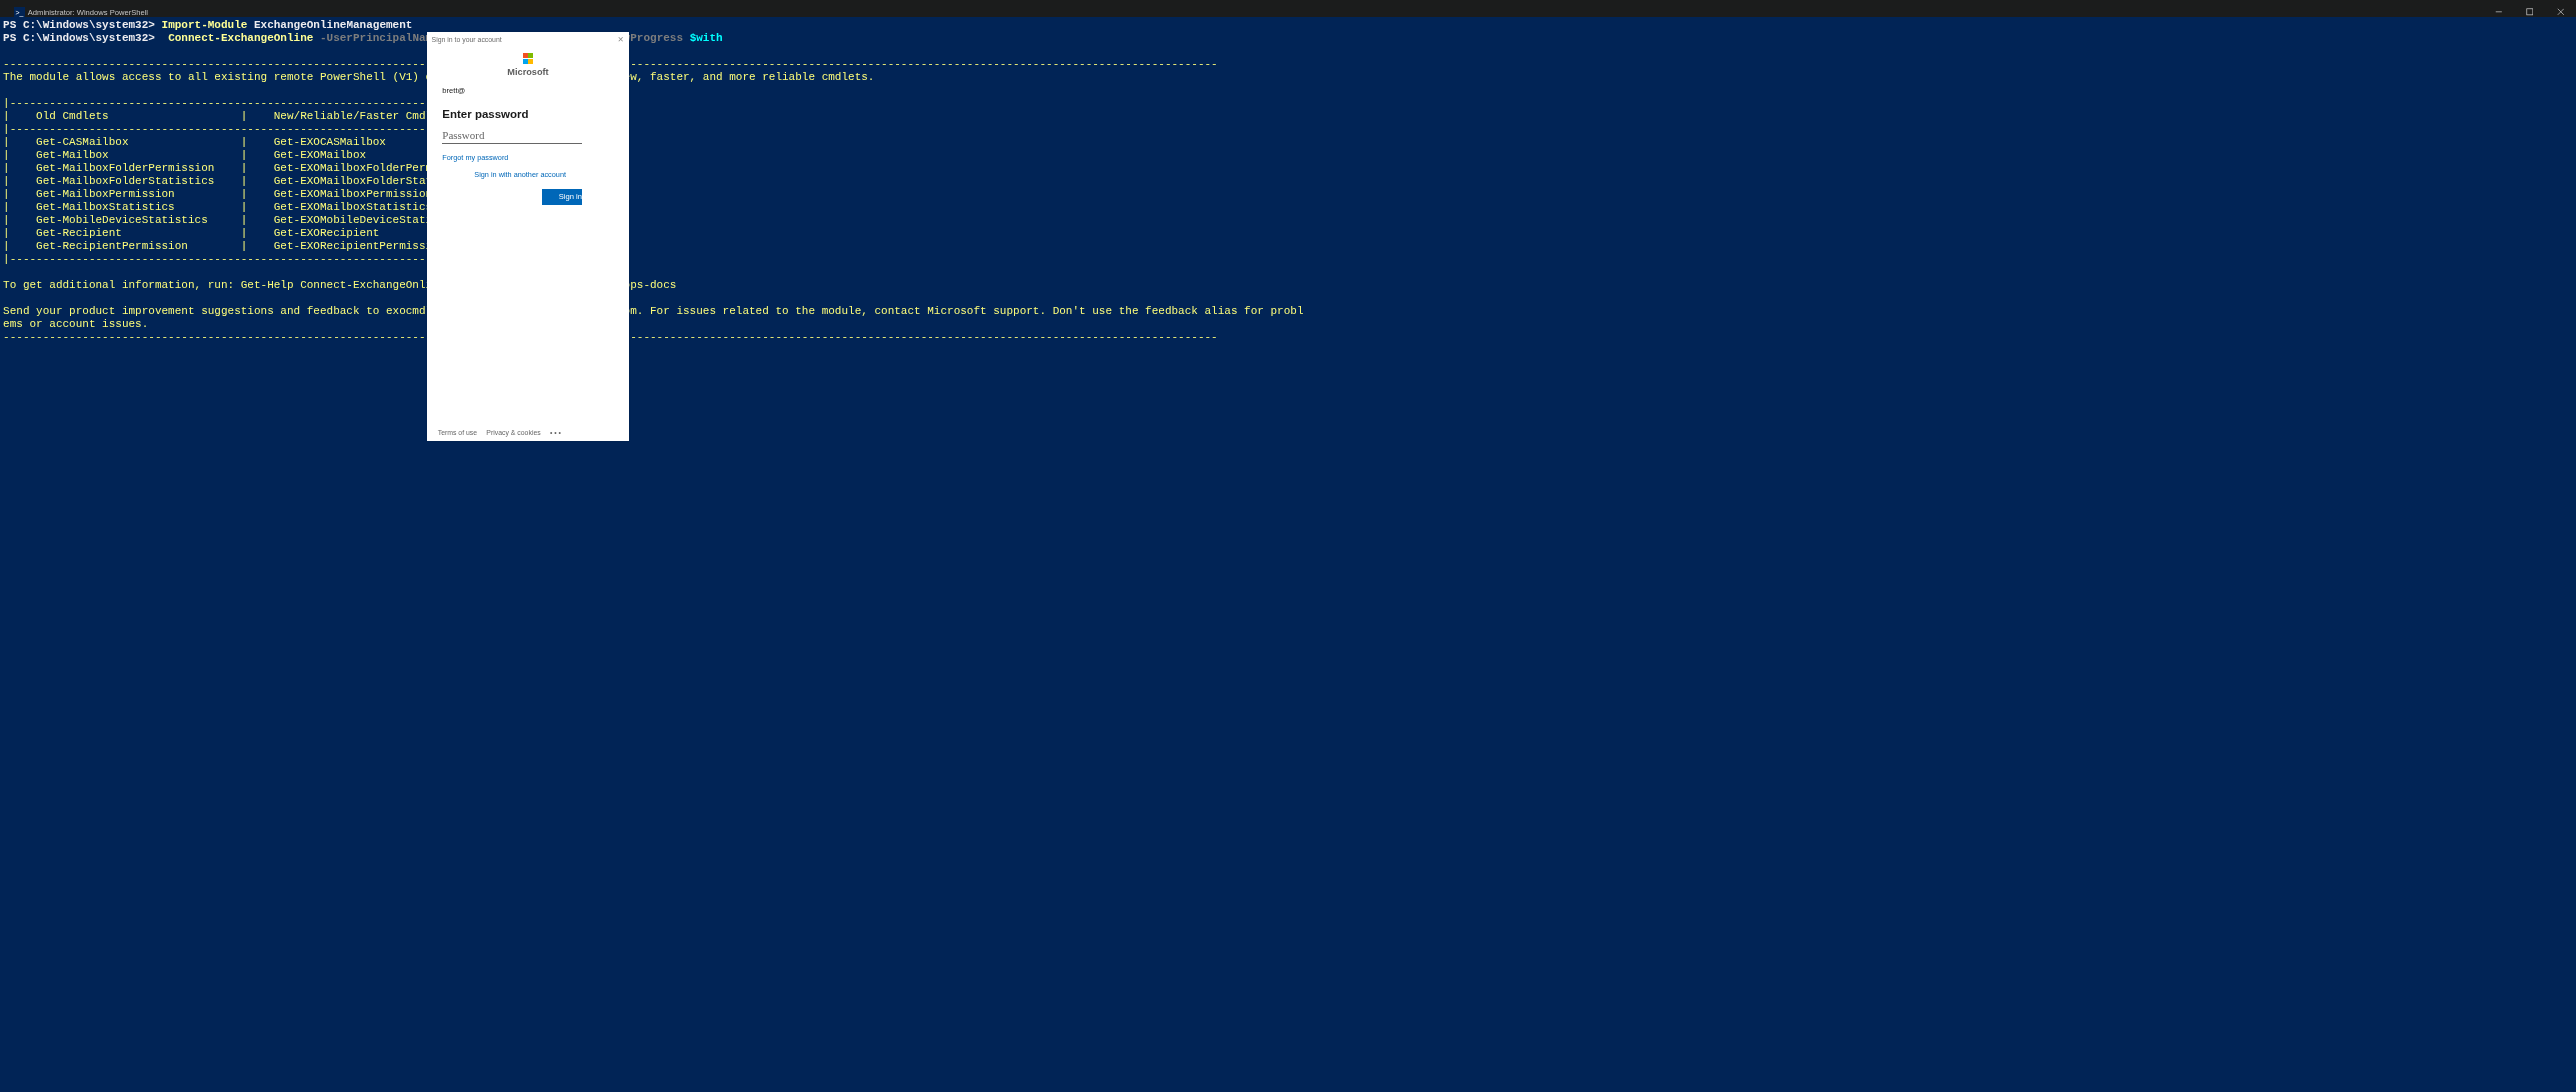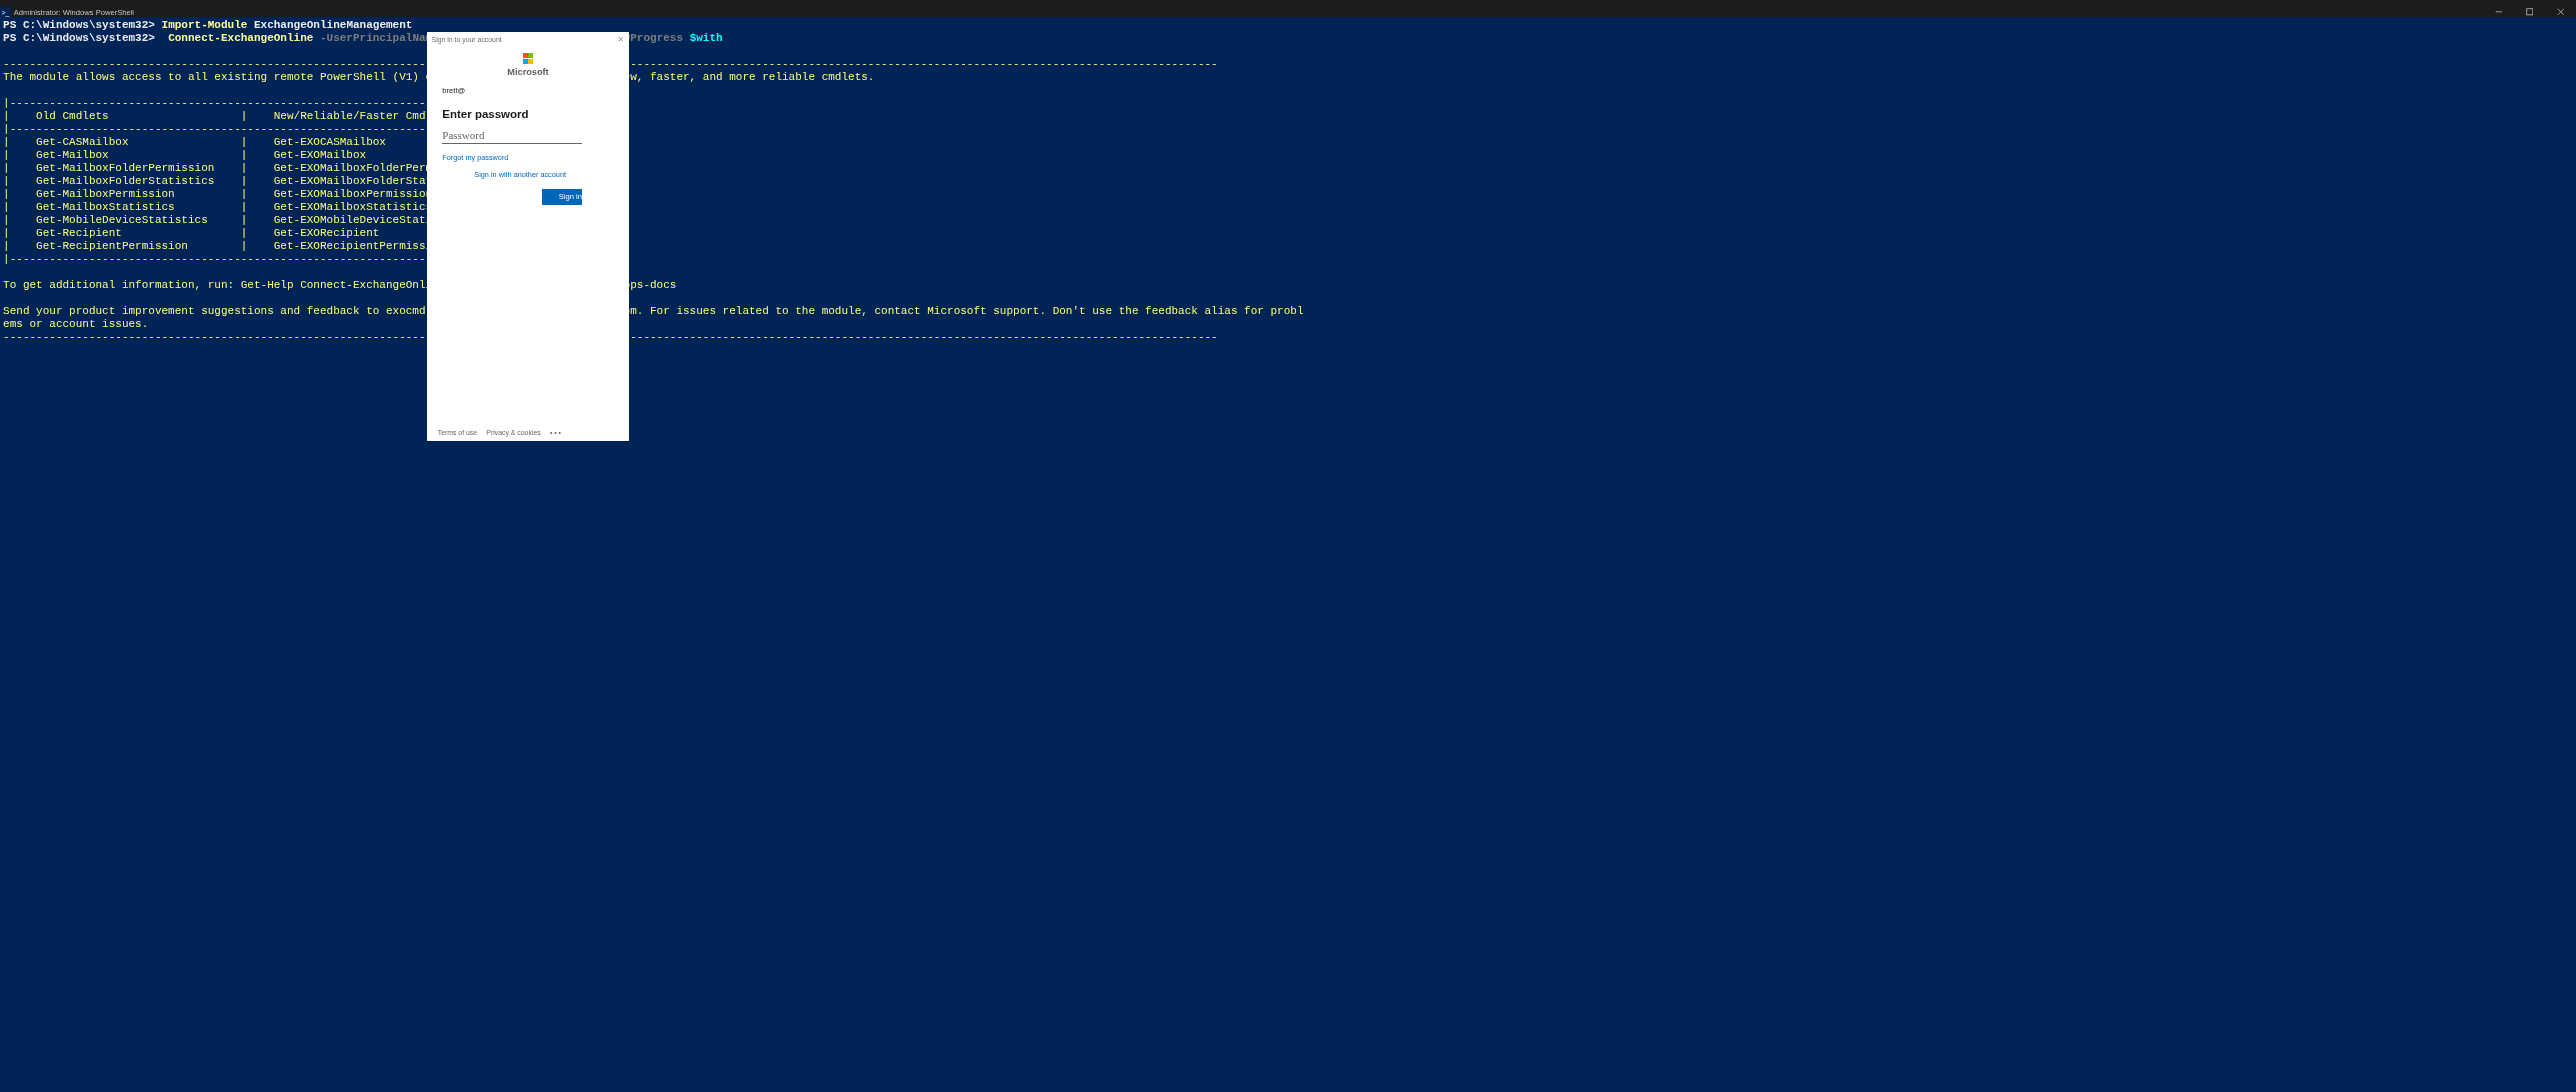--- a/index.html
+++ b/index.html
@@ -8,21 +8,21 @@
 
   
   .titlebar {
     height: 24px;
     background: #1b1c1c;
     display: flex;
     align-items: center;
     color: #c5c5c5;
     font-family: "Segoe UI", Tahoma, sans-serif;
     font-size: 7.6px;
-    padding-left: 0;
+    padding-left: 14px;
     user-select: none;
   }
   .titlebar .ps-icon {
     width: 10.7px; height: 10.7px;
     background: #012456;
     display: inline-flex; align-items: center; justify-content: center;
     color: #fff; font-size: 6.9px; margin-right: 3.1px;
   }
   .titlebar .spacer { flex: 1; }
   .titlebar .winbtn {

